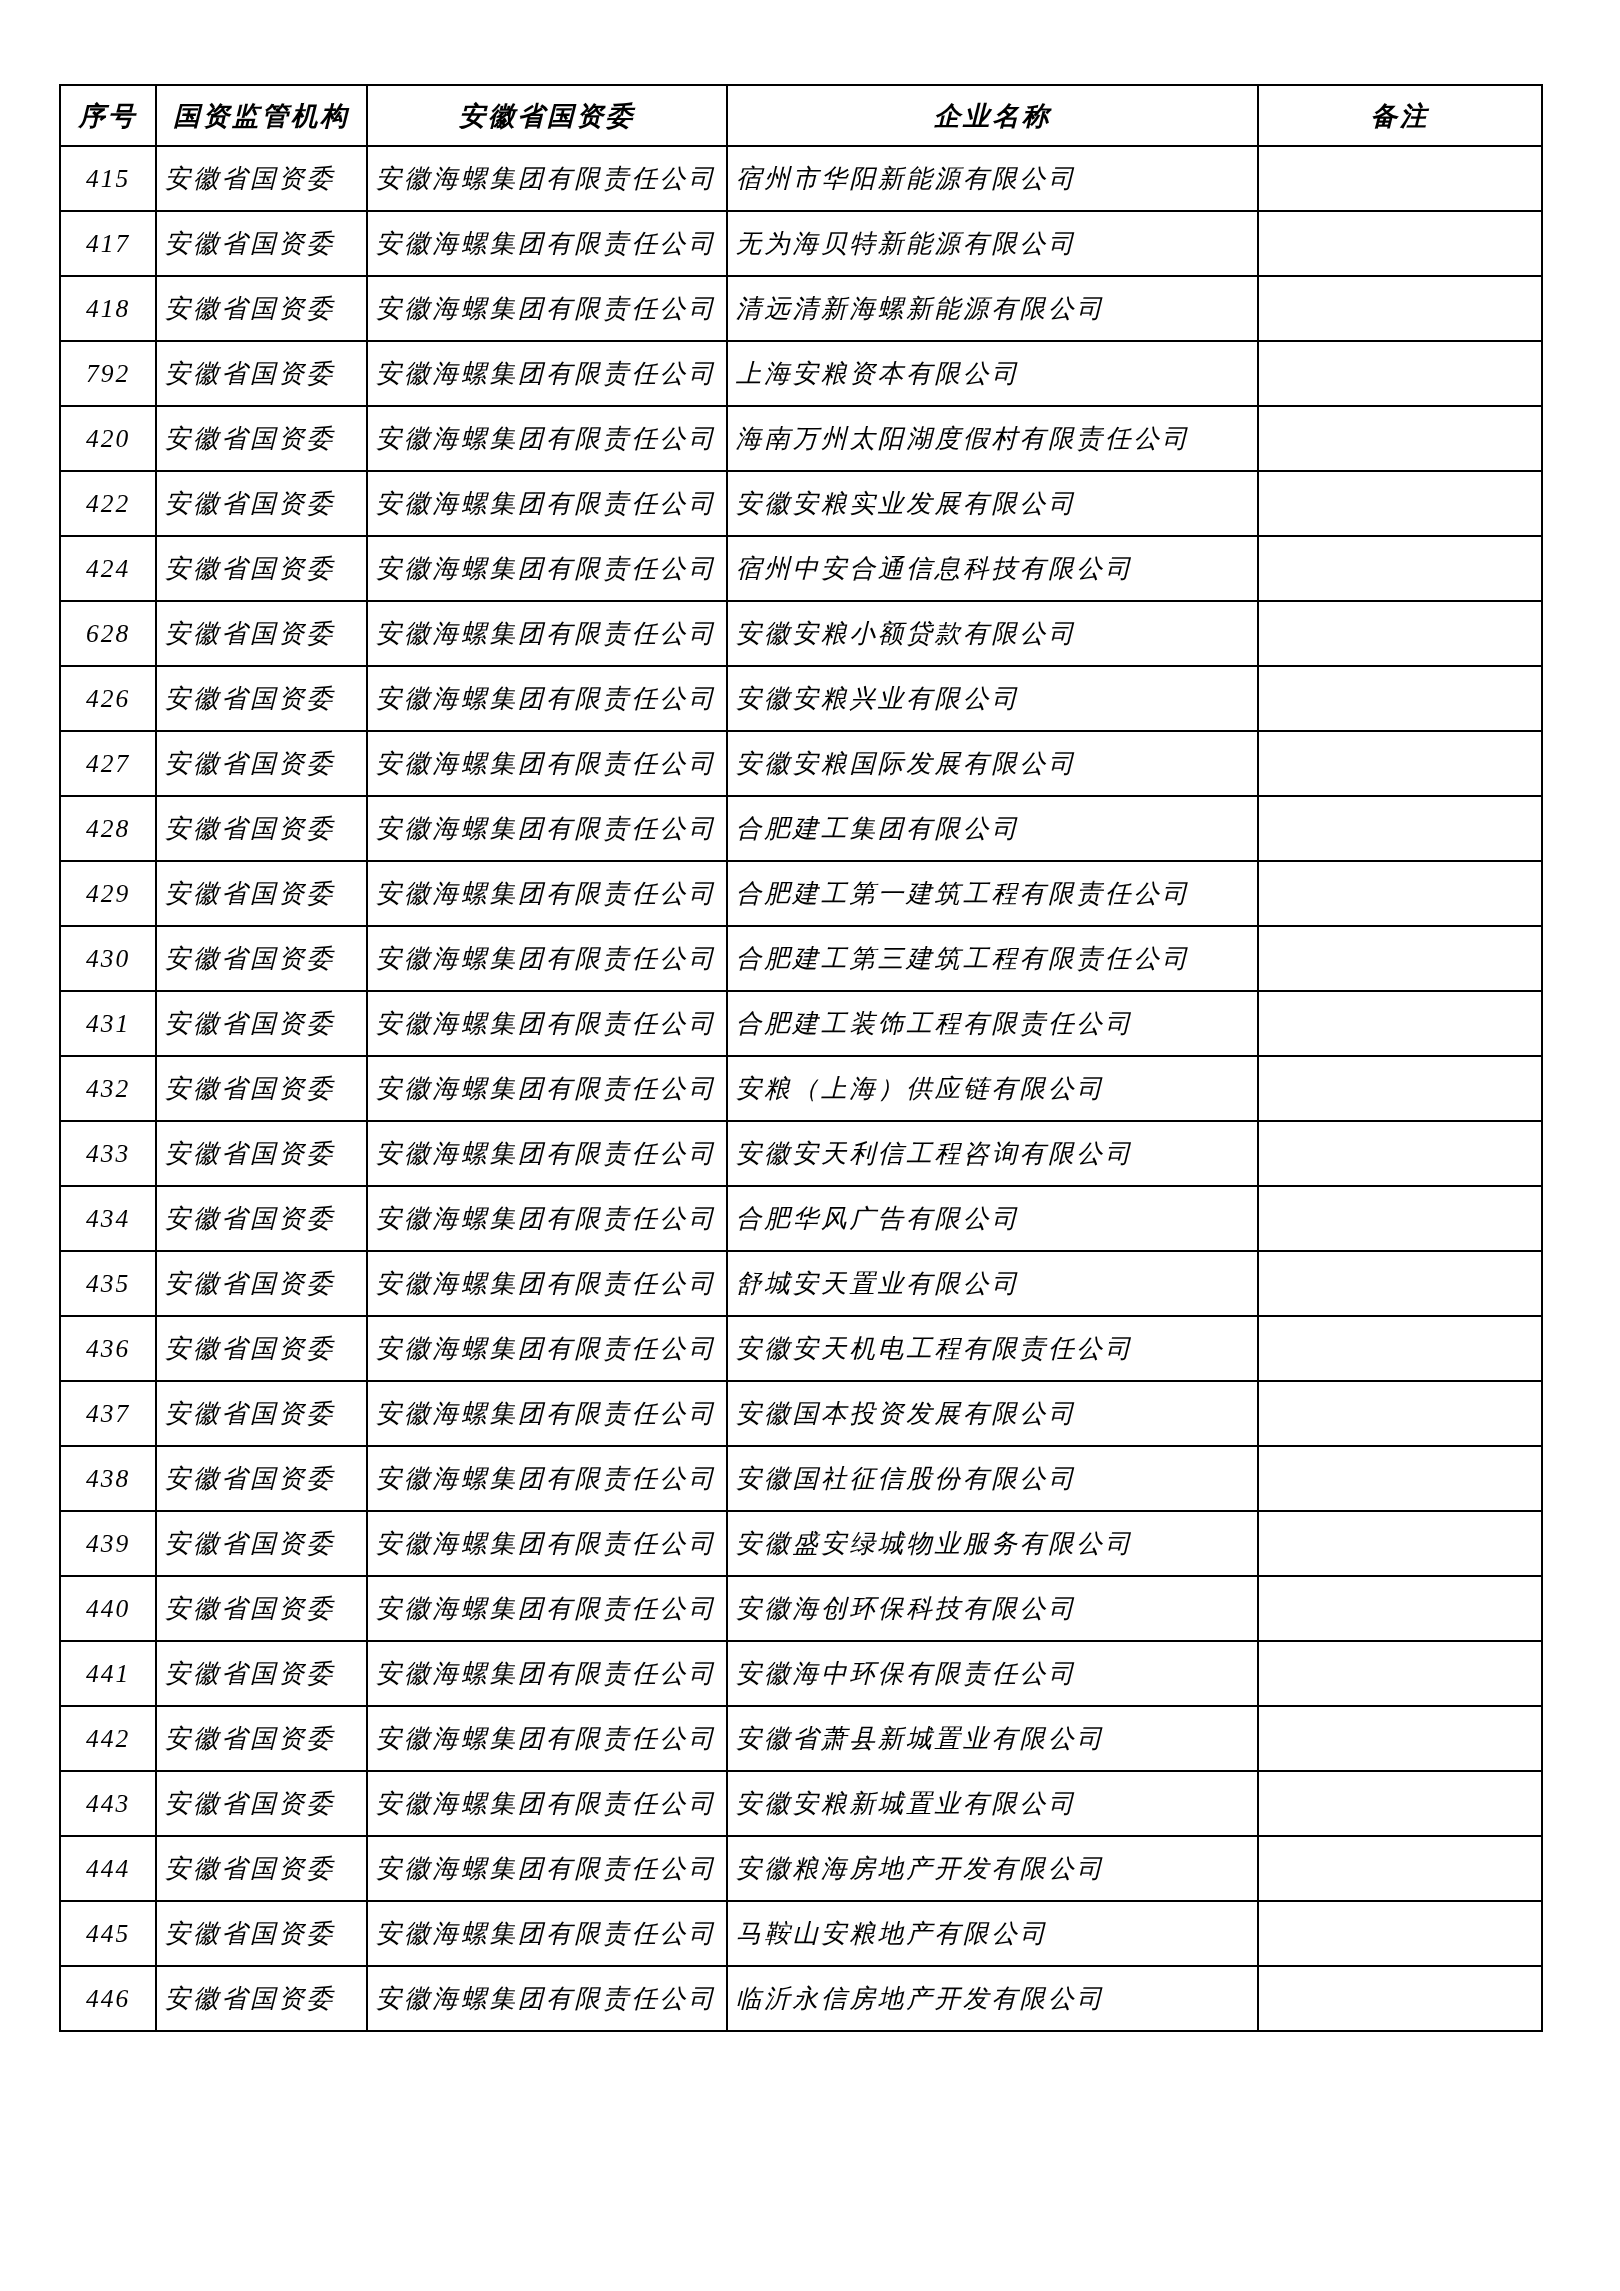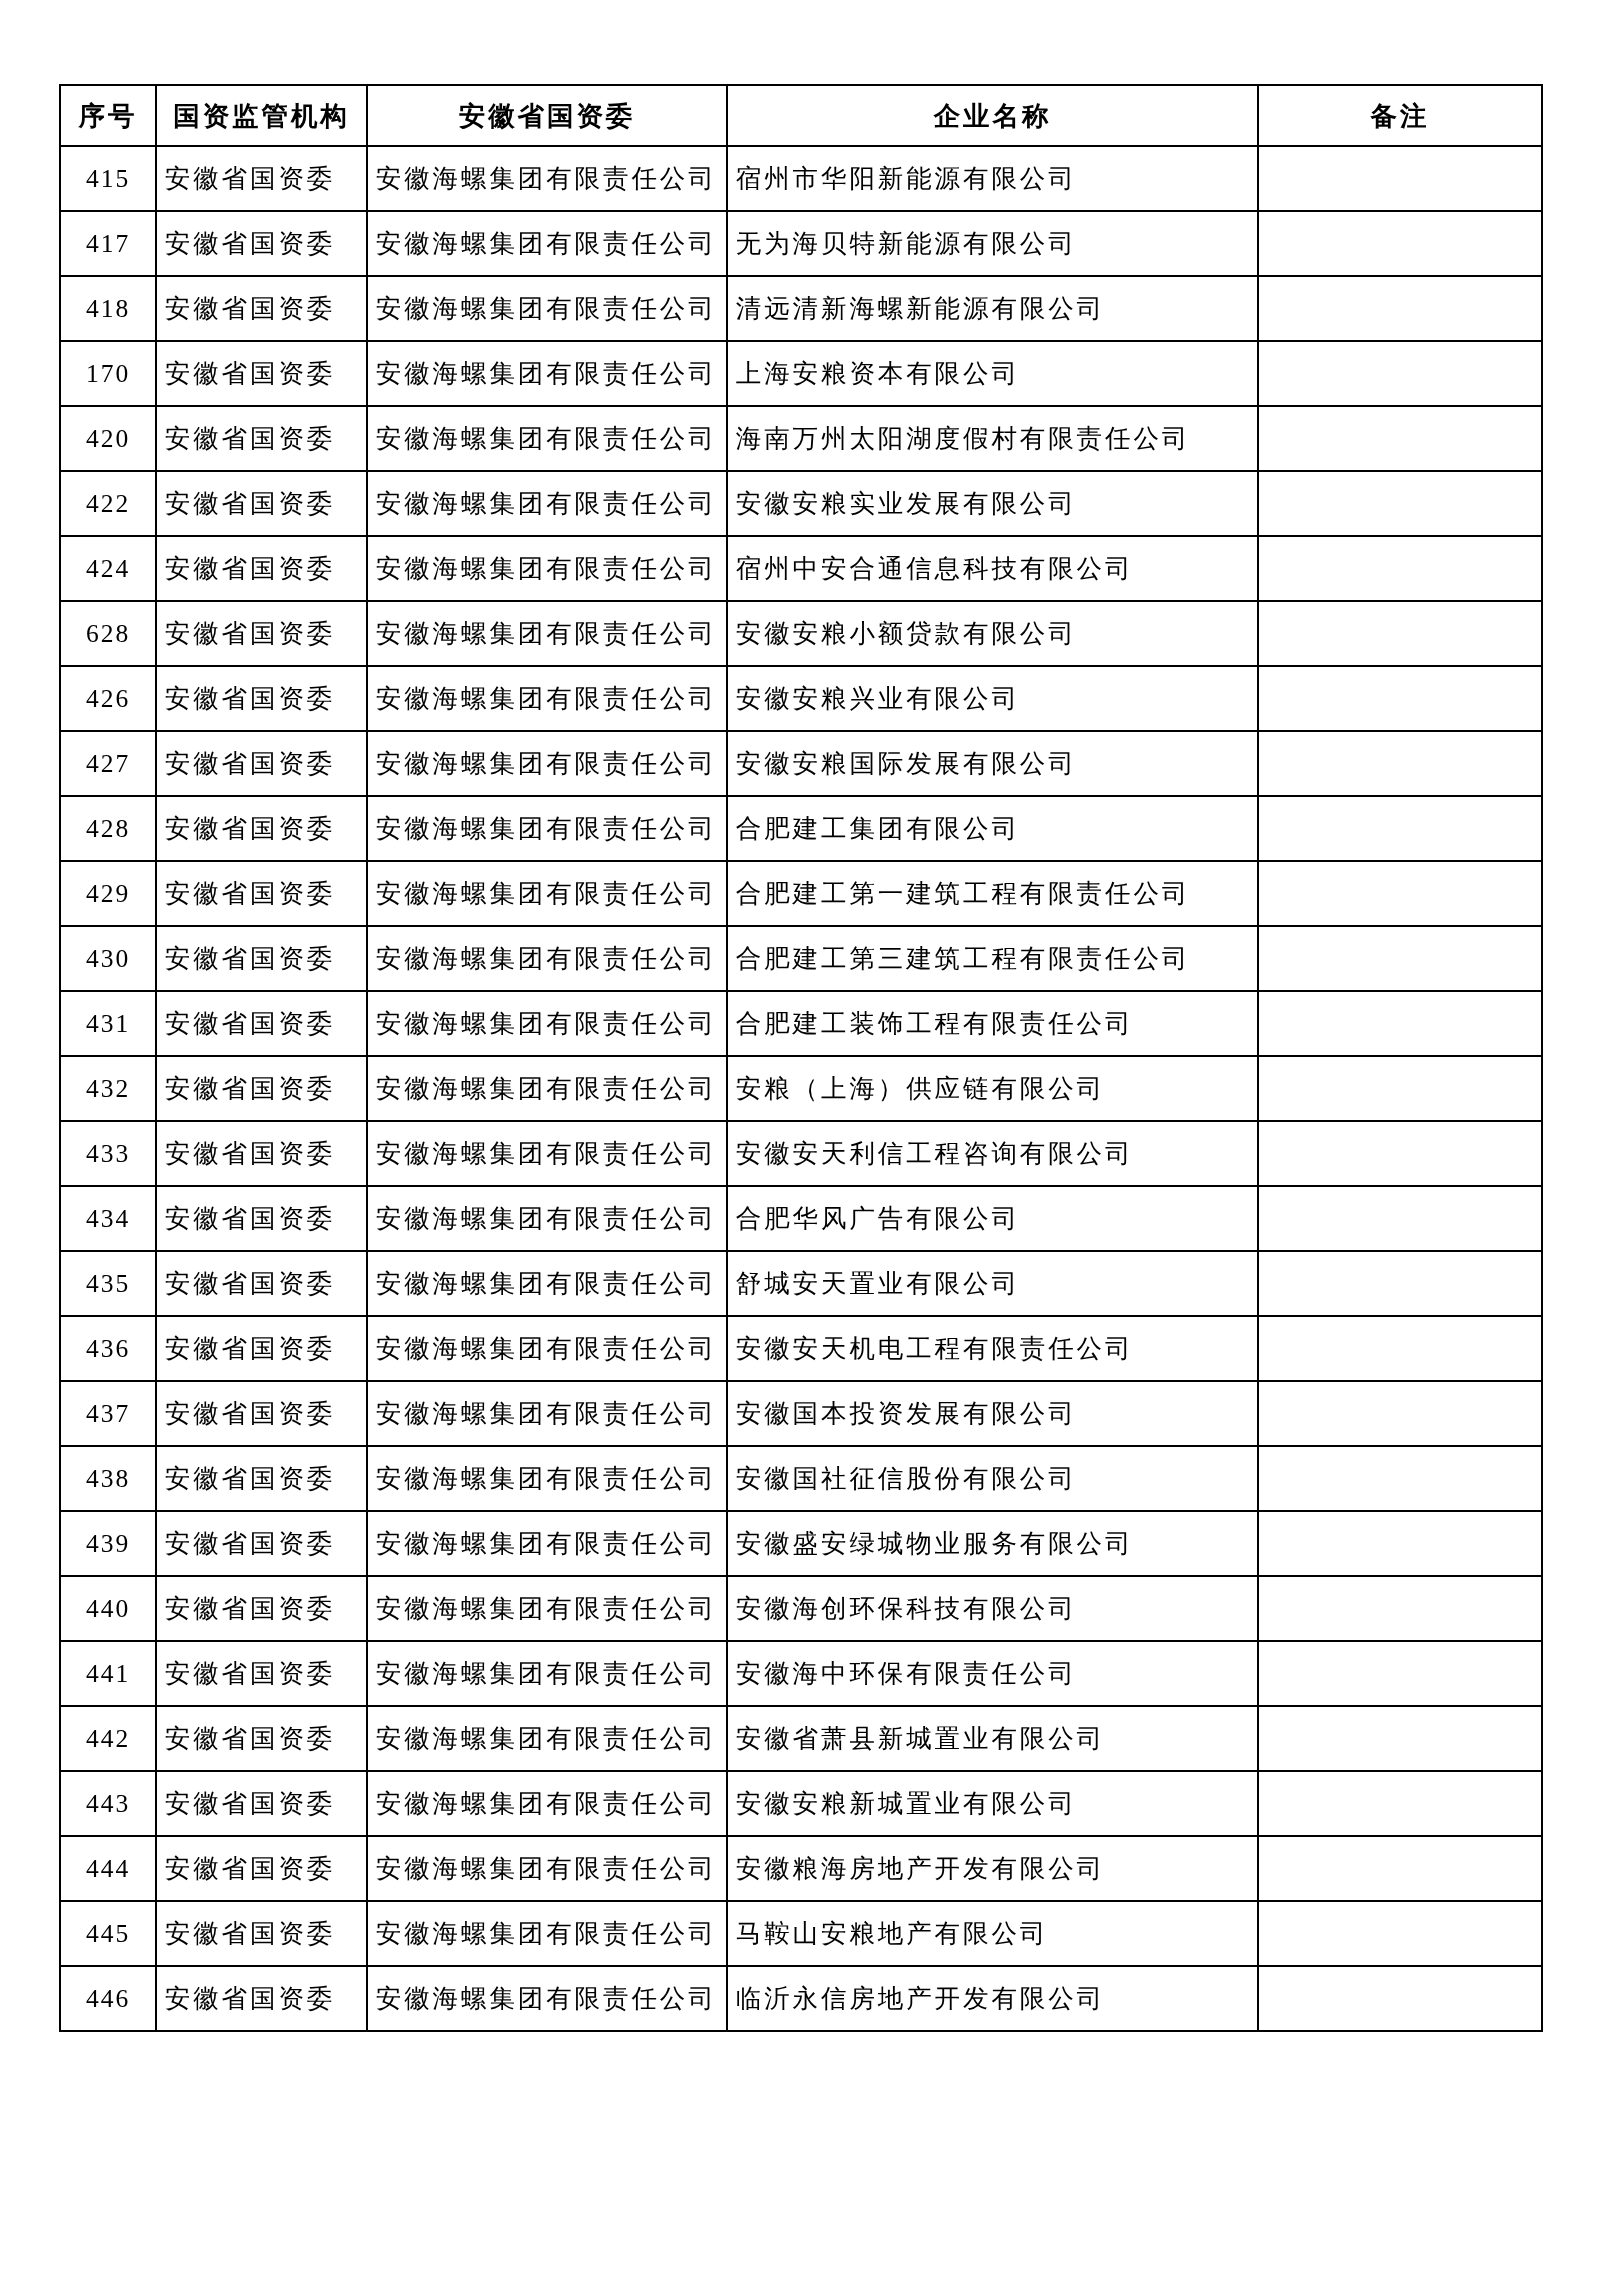--- a/index.html
+++ b/index.html
@@ -14,20 +14,21 @@
     font-family: "Liberation Serif", "DejaVu Serif", serif;
     color: #000000;
   }
   .sheet-table {
     position: absolute;
     left: 59px;
     top: 84px;
     border-collapse: collapse;
     table-layout: fixed;
     border: 2.9px solid #000000;
+    font-style: italic;
   }
   .sheet-table th,
   .sheet-table td {
     border: 2px solid #000000;
     overflow: hidden;
     white-space: nowrap;
     vertical-align: middle;
     box-sizing: border-box;
   }
   .sheet-table thead th {
@@ -90,21 +91,21 @@
         <td class="col-remark"></td>
       </tr>
       <tr>
         <td class="col-index">418</td>
         <td class="col-regulator">安徽省国资委</td>
         <td class="col-parent">安徽海螺集团有限责任公司</td>
         <td class="col-company">清远清新海螺新能源有限公司</td>
         <td class="col-remark"></td>
       </tr>
       <tr>
-        <td class="col-index">170</td>
+        <td class="col-index">792</td>
         <td class="col-regulator">安徽省国资委</td>
         <td class="col-parent">安徽海螺集团有限责任公司</td>
         <td class="col-company">上海安粮资本有限公司</td>
         <td class="col-remark"></td>
       </tr>
       <tr>
         <td class="col-index">420</td>
         <td class="col-regulator">安徽省国资委</td>
         <td class="col-parent">安徽海螺集团有限责任公司</td>
         <td class="col-company">海南万州太阳湖度假村有限责任公司</td>

